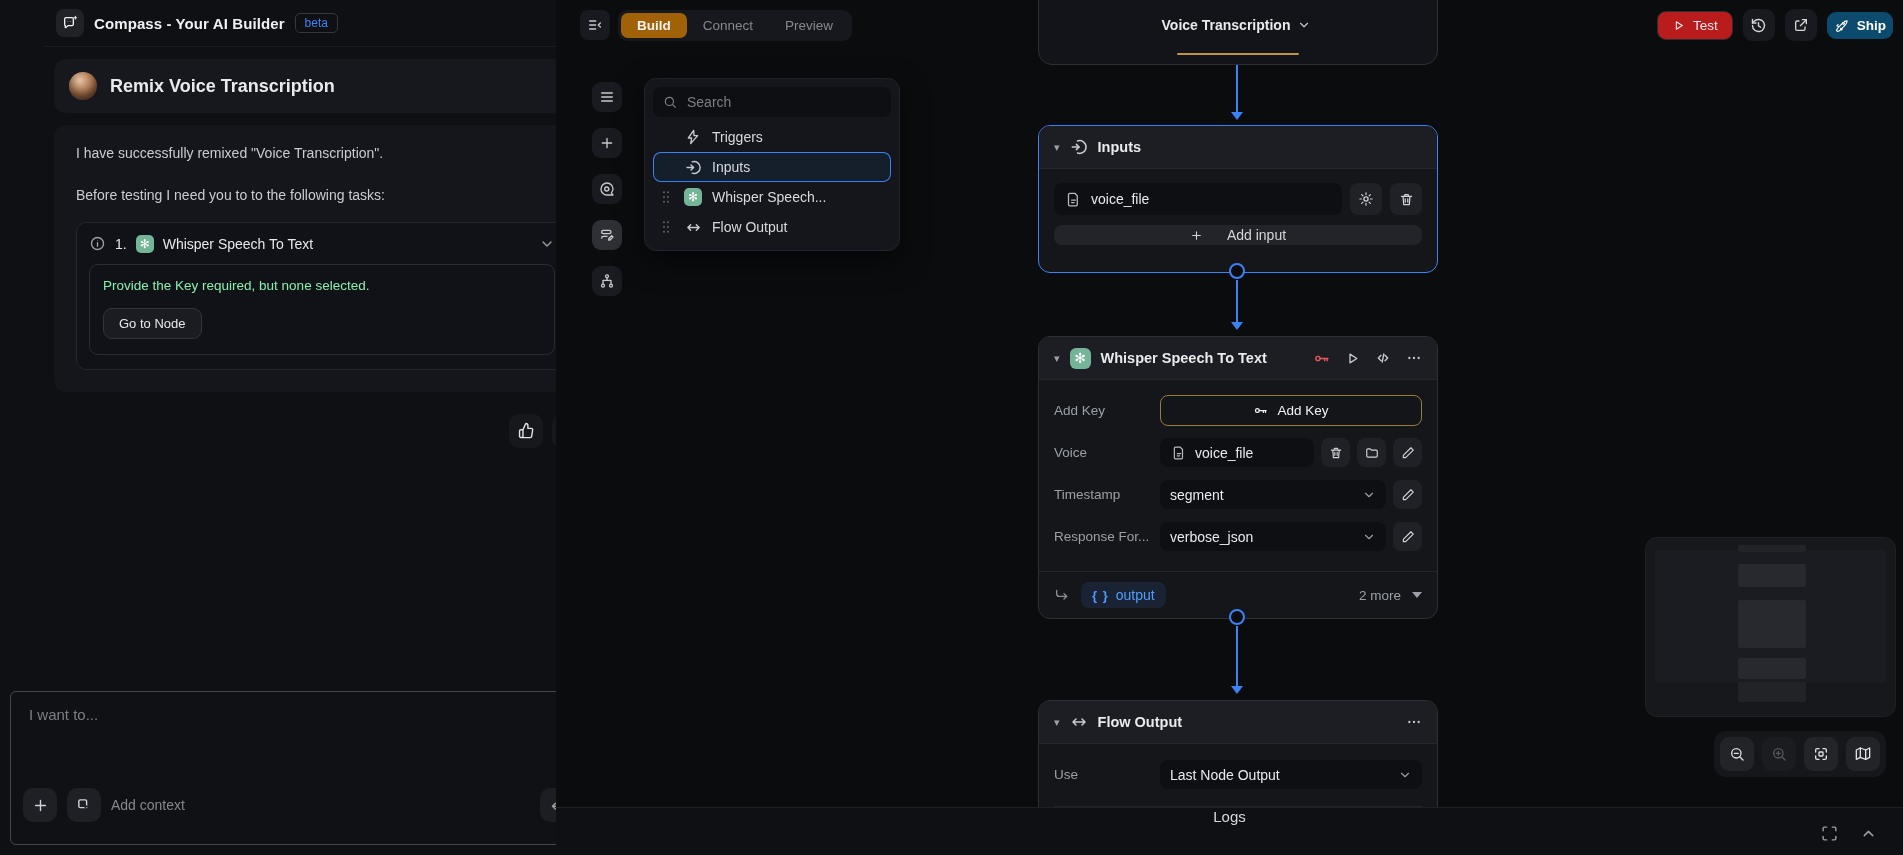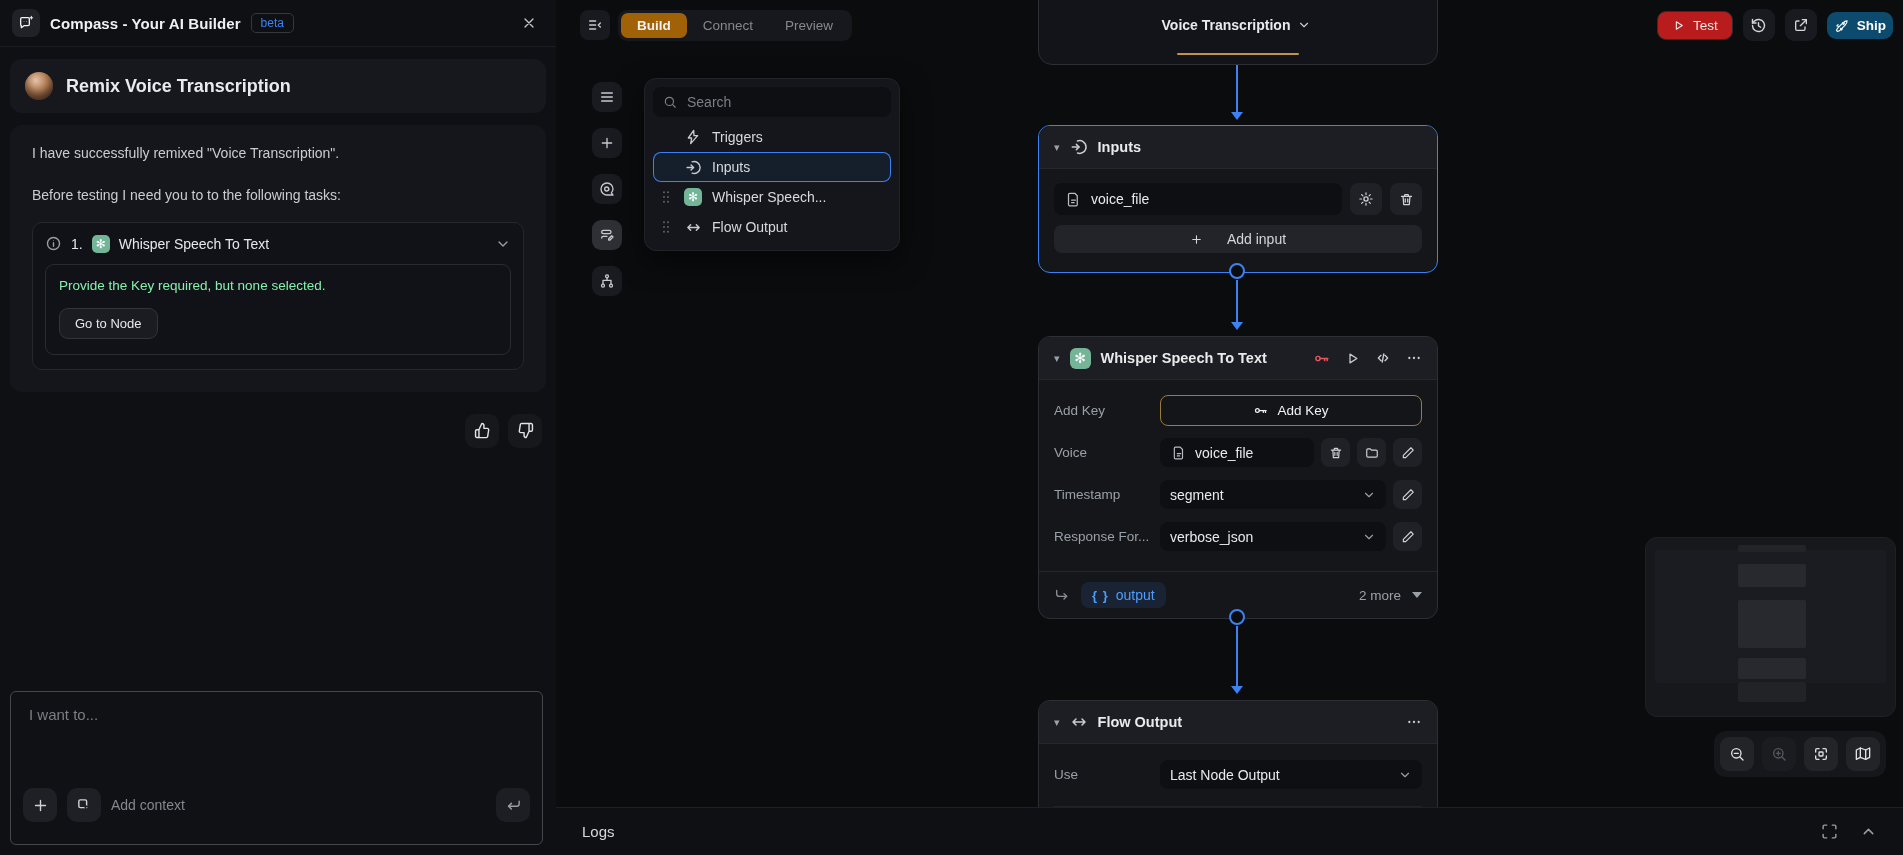--- a/index.html
+++ b/index.html
@@ -2,21 +2,21 @@
 <html><head>
 <meta charset="utf-8">
 <style>
   html,body{margin:0;padding:0;background:#000;}
   .app{position:relative;width:1903px;height:855px;background:#0b0c0e;overflow:hidden;
        font-family:"Liberation Sans",sans-serif;color:#e8eaec;-webkit-font-smoothing:antialiased;}
   svg{display:block;}
   .ic{stroke:currentColor;fill:none;stroke-width:2;stroke-linecap:round;stroke-linejoin:round;}
 
   
-  .left-panel{position:absolute;left:0;top:0;width:556px;height:855px;background:#0f1014;border-right:1px solid #22c55e;}
+  .left-panel{position:absolute;left:0;top:0;width:556px;height:855px;background:#0f1014;border-right:1px solid #22c55e;padding-left:44px;}
   .panel-header{height:46px;display:flex;align-items:center;gap:10px;padding:0 12px;border-bottom:1px solid #1b1c20;}
   .logo-chip{width:28px;height:28px;border-radius:8px;background:#212228;display:flex;align-items:center;justify-content:center;color:#f0f1f3;}
   .app-title{font-size:15px;font-weight:700;color:#eef0f2;letter-spacing:.1px;}
   .beta-badge{font-size:12px;color:#3b82f6;border:1px solid #36373d;border-radius:5px;padding:2px 9px;}
   .hspacer{flex:1;}
   .ghost-btn{width:30px;height:30px;border-radius:8px;display:flex;align-items:center;justify-content:center;color:#c2c5ca;background:transparent;cursor:pointer;}
   .panel-body{padding:12px 10px 0 10px;}
   .thread-card{height:54px;background:#17181d;border-radius:12px;display:flex;align-items:center;gap:13px;padding:0 15px;margin-bottom:12px;}
   .avatar{width:28px;height:28px;border-radius:50%;background:radial-gradient(circle at 38% 30%,#e7c3a6 0%,#b07c54 45%,#6c4630 80%,#4a2f20 100%);box-shadow:inset 0 -6px 8px rgba(30,20,12,.5);}
   .thread-title{font-size:18px;font-weight:600;color:#e8eaed;}
@@ -84,21 +84,21 @@
   .node-hicons .i{cursor:pointer;display:flex;}
   .partial-node{position:absolute;left:482px;top:-22px;width:398px;height:85px;background:#131419;border:1px solid #2e2f34;border-radius:14px;z-index:5;}
   .partial-accent{position:absolute;left:138px;bottom:9px;width:122px;height:2px;background:#c29245;border-radius:2px;}
 
   .inputs-node{top:125px;height:146px;border:1.5px solid #3b82f6;}
   .inputs-body{padding:14px 15px;}
   .field-row{display:flex;align-items:center;gap:8px;}
   .field-pill{flex:1;height:32px;background:#0e0f13;border-radius:8px;display:flex;align-items:center;gap:10px;padding:0 12px;color:#e8eaec;font-size:14px;cursor:text;}
   .sq-btn{width:32px;height:32px;border-radius:8px;background:#202126;display:flex;align-items:center;justify-content:center;color:#cfd2d6;cursor:pointer;flex:none;}
   .sq-btn.sm{width:29px;height:29px;}
-  .add-input-btn{margin-top:10px;height:28px;background:#232429;border-radius:8px;display:flex;align-items:center;justify-content:center;gap:24px;font-size:14px;color:#d4d6da;cursor:pointer;}
+  .add-input-btn{margin-top:10px;height:20px;background:#232429;border-radius:8px;display:flex;align-items:center;justify-content:center;gap:24px;font-size:14px;color:#d4d6da;cursor:pointer;}
 
   .whisper-node{top:336px;height:281px;display:flex;flex-direction:column;}
   .whisper-body{padding:15px 15px 0 15px;display:flex;flex-direction:column;gap:11px;}
   .prop-row{display:flex;align-items:center;height:31px;}
   .prop-label{width:106px;flex:none;font-size:13.5px;color:#9aa0a7;white-space:nowrap;overflow:hidden;}
   .prop-ctrl{flex:1;display:flex;align-items:center;gap:7px;min-width:0;}
   .addkey-btn{flex:1;height:29px;border:1px solid #997b3a;border-radius:8px;display:flex;align-items:center;justify-content:center;gap:9px;color:#f0f1f3;font-size:13.5px;cursor:pointer;background:#141519;}
   .mini-pill{flex:1;height:29px;background:#0e0f13;border-radius:8px;display:flex;align-items:center;gap:9px;padding:0 12px;font-size:14px;color:#e8eaec;min-width:0;cursor:pointer;}
   .dropdown{flex:1;height:29px;background:#0e0f13;border-radius:8px;display:flex;align-items:center;padding:0 10px;font-size:14px;color:#e8eaec;min-width:0;cursor:pointer;}
   .dropdown .dd-val{flex:1;overflow:hidden;white-space:nowrap;}
@@ -119,21 +119,21 @@
 
   
   .minimap{position:absolute;left:1089px;top:537px;width:249px;height:178px;background:#17181c;border:1px solid #202126;border-radius:12px;z-index:20;cursor:pointer;}
   .mm-viewport{position:absolute;left:9px;top:12px;right:9px;bottom:33px;background:#1b1c21;border-radius:2px;}
   .mm-block{position:absolute;left:92px;width:68px;background:#28292e;border-radius:2px;}
   .canvas-controls{position:absolute;left:1158px;top:731px;height:46px;background:#16171b;border-radius:12px;display:flex;align-items:center;gap:8px;padding:0 6px;z-index:20;}
   .cc-btn{width:34px;height:34px;border-radius:9px;background:#232428;display:flex;align-items:center;justify-content:center;color:#dfe1e4;cursor:pointer;}
   .cc-btn.disabled{background:#1b1c20;color:#55585e;}
 
   
-  .logs-bar{position:absolute;left:556px;right:0;bottom:0;height:47px;background:#0f1013;border-top:1px solid #1f2024;display:flex;align-items:center;padding:0 26px;z-index:40;}
+  .logs-bar{position:absolute;left:556px;right:0;bottom:0;height:47px;background:#0f1013;border-top:1px solid #1f2024;display:flex;align-items:center;padding:0 26px;z-index:40;flex-direction:column;}
   .logs-title{font-size:15px;color:#d6d8db;}
   .logs-icons{margin-left:auto;display:flex;align-items:center;gap:22px;color:#9a9da3;}
   .logs-icons .i{cursor:pointer;display:flex;}
 </style>
 </head>
 <body>
 
 <div class="app">
 
   <aside class="left-panel">

